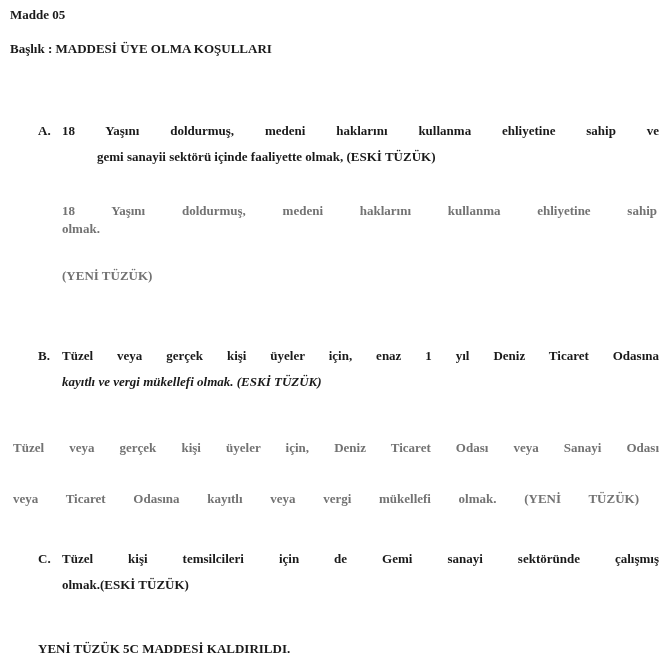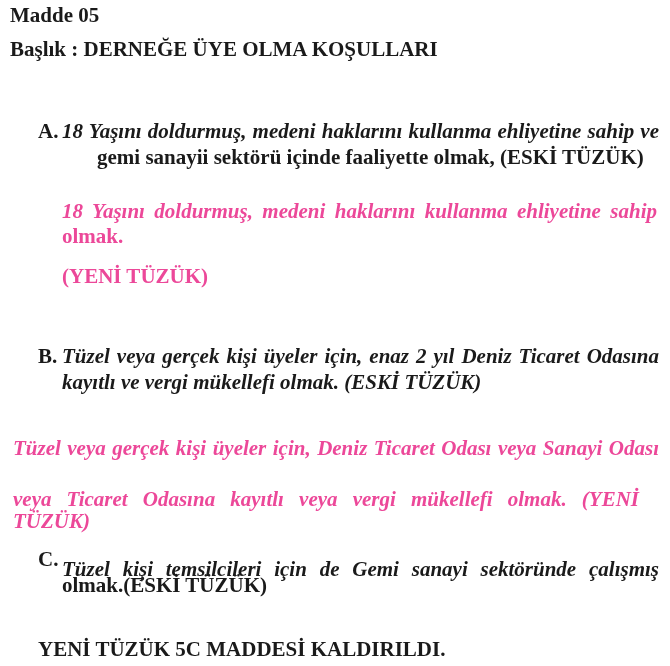--- a/index.html
+++ b/index.html
@@ -1,52 +1,52 @@
 <!DOCTYPE html>
 <html><head>
 <meta charset="utf-8">
 <style>
   html, body { margin: 0; padding: 0; background: #ffffff; }
   body {
     width: 670px; height: 666px; position: relative; overflow: hidden;
     font-family: "Liberation Serif", "DejaVu Serif", serif;
     font-weight: bold; color: #1a1a1a;
   }
-  .line { position: absolute; white-space: nowrap; font-size: 21px; line-height: 22px; }
-  .blue { color: #ec4899; }
-  .just { text-align: justify; text-align-last: justify; white-space: normal; font-style: italic; }
+  .line { position: absolute; white-space: nowrap; font-size: 13px; line-height: 22px; }
+  .blue { color: #737373; }
+  .just { text-align: justify; text-align-last: justify; white-space: normal; }
 </style>
 </head>
 <body>
 
 <div>
 
   <div class="line" style="left:10px; top:4px;">Madde 05</div>
-  <div class="line" style="left:10px; top:38px;">Başlık : DERNEĞE ÜYE OLMA KOŞULLARI</div>
+  <div class="line" style="left:10px; top:38px;">Başlık : MADDESİ ÜYE OLMA KOŞULLARI</div>
 
   <div>
     <div class="line" style="left:38px; top:120px;">A.</div>
     <div class="line just" style="left:62px; top:120px; width:597px;">18 Yaşını doldurmuş, medeni haklarını kullanma ehliyetine sahip ve</div>
     <div class="line" style="left:62px; top:146px;margin-left:35px;">gemi sanayii sektörü içinde  faaliyette olmak, (ESKİ TÜZÜK)</div>
 
     <div class="line blue just" style="left:62px; top:200px; width:595px;">18 Yaşını doldurmuş, medeni haklarını kullanma ehliyetine sahip</div>
-    <div class="line blue" style="left:62px; top:225px;">olmak.</div>
+    <div class="line blue" style="left:62px; top:218px;">olmak.</div>
     <div class="line blue" style="left:62px; top:265px;">(YENİ TÜZÜK)</div>
   </div>
 
   <div>
     <div class="line" style="left:38px; top:345px;">B.</div>
-    <div class="line just" style="left:62px; top:345px; width:597px;">Tüzel veya gerçek kişi üyeler için, enaz 2 yıl Deniz Ticaret Odasına</div>
+    <div class="line just" style="left:62px; top:345px; width:597px;">Tüzel veya gerçek kişi üyeler için, enaz 1 yıl Deniz Ticaret Odasına</div>
     <div class="line" style="left:62px; top:371px;font-style:italic;">kayıtlı ve vergi mükellefi olmak. (ESKİ TÜZÜK)</div>
 
     <div class="line blue just" style="left:13px; top:437px; width:646px;">Tüzel veya gerçek kişi üyeler için, Deniz Ticaret Odası veya  Sanayi Odası</div>
     <div class="line blue just" style="left:13px; top:488px; width:626px;">veya  Ticaret Odasına kayıtlı veya vergi mükellefi olmak. (YENİ TÜZÜK)</div>
   </div>
 
   <div>
     <div class="line" style="left:38px; top:548px;">C.</div>
-    <div class="line just" style="left:62px; top:548px; width:597px;margin-top:10px;">Tüzel kişi temsilcileri için de Gemi sanayi sektöründe  çalışmış</div>
+    <div class="line just" style="left:62px; top:548px; width:597px;">Tüzel kişi temsilcileri için de Gemi sanayi sektöründe  çalışmış</div>
     <div class="line" style="left:62px; top:574px;text-align:center;">olmak.(ESKİ TÜZÜK)</div>
 
     <div class="line" style="left:38px; top:638px;font-family:Liberation Serif, serif;">YENİ TÜZÜK 5C MADDESİ KALDIRILDI.</div>
   </div>
 
 </div>
 
 </body></html>

